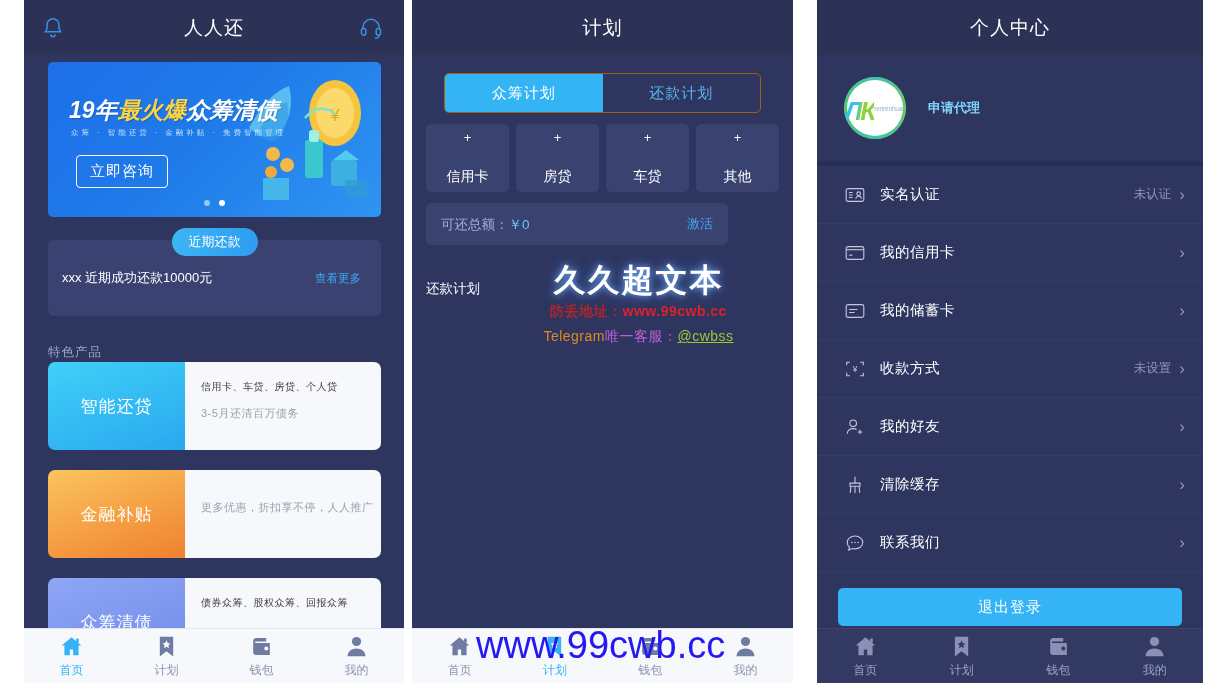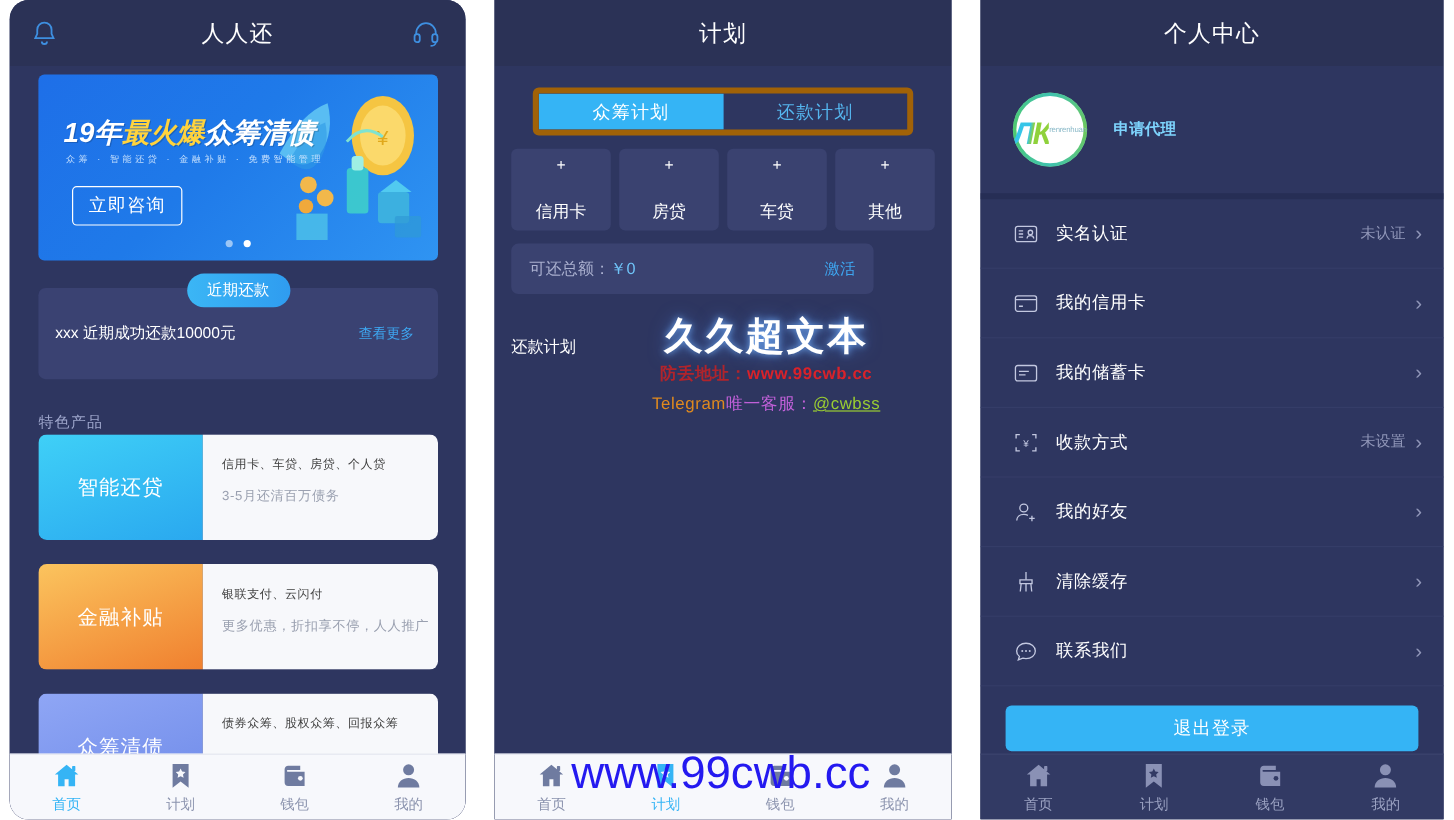--- a/index.html
+++ b/index.html
@@ -8,21 +8,21 @@
     background: #ffffff;
     font-family: "Liberation Sans", "DejaVu Sans", sans-serif;
     overflow: hidden;
   }
   .stage { position: relative; width: 1212px; height: 683px; background: #fff; }
 
   .phone {
     position: absolute; top: 0; height: 683px;
     background: #2e3660; overflow: hidden;
   }
-  #phone-home { left: 8px; width: 380px; border-radius: 16px; }
+  #phone-home { left: 24px; width: 380px; }
   #phone-plan { left: 412px; width: 381px; }
   #phone-mine { left: 817px; width: 386px; }
 
   
   .pheader {
     position: relative; height: 55px; background: #2b3256;
     display: flex; align-items: center; justify-content: center;
   }
   .pheader .ptitle {
     color: #ffffff; font-size: 19px; letter-spacing: 1px;
@@ -104,21 +104,21 @@
   .prod .pright {
     flex: 1; background: #f7f8fb; padding: 18px 0 0 16px;
   }
   .prod .pr-t1 { color: #404040; font-size: 10px; letter-spacing: .5px; }
   .prod .pr-t2 { color: #9aa0b0; font-size: 11px; margin-top: 12px; letter-spacing: .5px; }
 
   
   .plan-body { position: relative; height: 628px; background: #2e3660; }
   .seg {
     position: absolute; left: 32px; top: 18px; width: 317px; height: 40px;
-    display: flex; border: 5px solid #a16207; border-radius: 5px; overflow: hidden;
+    display: flex; border: 1px solid #a16207; border-radius: 5px; overflow: hidden;
   }
   .seg .segbtn {
     flex: 1; display: flex; align-items: center; justify-content: center;
     font-size: 15px; letter-spacing: 1px;
   }
   .seg .segbtn.active { background: #35b4f5; color: #ffffff; }
   .seg .segbtn.idle { background: transparent; color: #55b6ef; }
 
   .quick { position: absolute; left: 14px; top: 69px; width: 353px;
     display: flex; justify-content: space-between; }
@@ -305,21 +305,20 @@
         <div class="pleft" id="pleft-0" style="background: linear-gradient(160deg, rgb(63, 208, 247), rgb(42, 168, 239));">智能还贷</div>
         <div class="pright">
           <div class="pr-t1">信用卡、车贷、房贷、个人贷</div>
           <div class="pr-t2">3-5月还清百万债务</div>
         </div>
       </div>
 
       <div class="prod" id="prod-1">
         <div class="pleft" id="pleft-1" style="background: linear-gradient(160deg, rgb(251, 196, 94), rgb(240, 128, 47));">金融补贴</div>
         <div class="pright">
-          <div class="pr-t1">银联支付、云闪付</div>
           <div class="pr-t2">更多优惠，折扣享不停，人人推广</div>
         </div>
       </div>
 
       <div class="prod" id="prod-2">
         <div class="pleft" id="pleft-2" style="background: linear-gradient(160deg, rgb(143, 166, 245), rgb(111, 139, 233));">众筹清债</div>
         <div class="pright">
           <div class="pr-t1">债券众筹、股权众筹、回报众筹</div>
           <div class="pr-t2"></div>
         </div>

